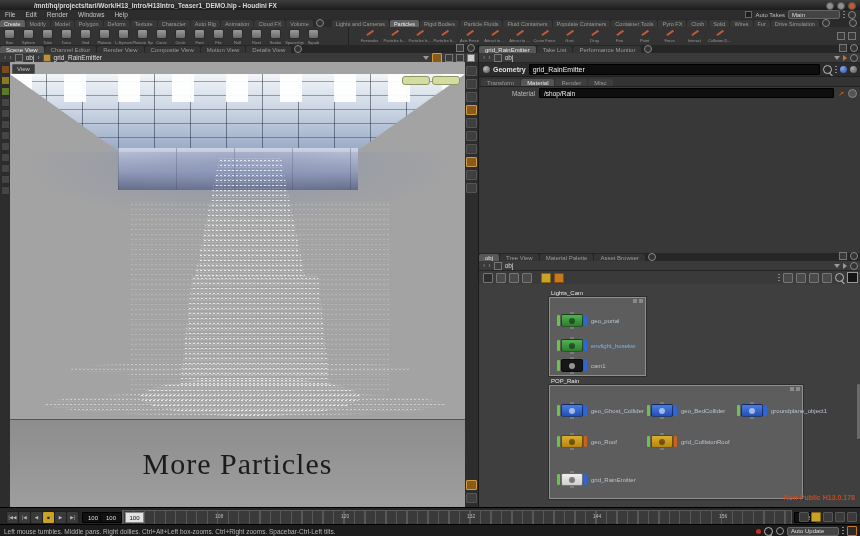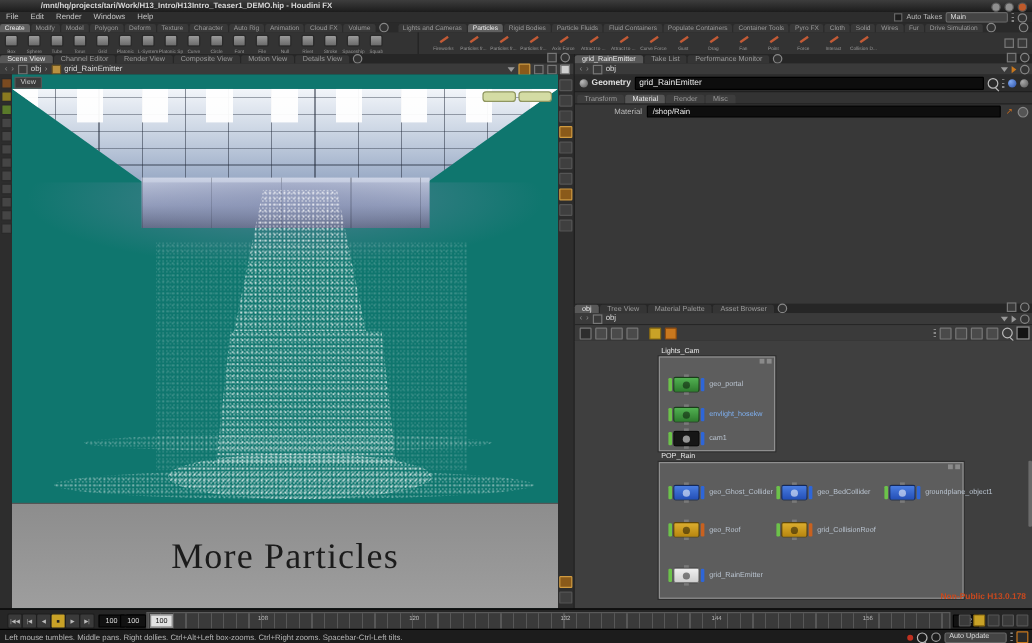--- a/index.html
+++ b/index.html
@@ -58,21 +58,21 @@
   .icon-orange{width:8px;height:8px;background:#8a5a1a;border:1px solid #cf9a40;border-radius:1px;}
   
   #leftpane{left:0;top:45px;width:478px;height:462px;background:#333;}
   #viewport{position:absolute;left:0;top:17px;right:0;bottom:0;}
   #vp-leftbar{position:absolute;left:0;top:0;bottom:0;width:10px;background:#2d2d2d;display:flex;flex-direction:column;align-items:center;padding-top:3px;gap:2px;}
   .vpl-icon{width:7px;height:7px;border-radius:1px;background:#454545;border:1px solid #2a2a2a;}
   .vpl-icon.o1{background:#7a4a20;}.vpl-icon.o2{background:#8a7a20;}.vpl-icon.o3{background:#5a7a2a;}
   #vp-rightbar{position:absolute;right:0;top:0;bottom:0;width:13px;background:#2d2d2d;display:flex;flex-direction:column;align-items:center;padding:4px 0;gap:3px;}
   .vpr-icon{width:9px;height:8px;border-radius:1px;background:#3f3f3f;border:1px solid #555;}
   .vpr-icon.hl{background:#8a5a1a;border-color:#cf9a40;}
-  #vp-scene{position:absolute;left:10px;right:13px;top:0;bottom:0;background:#0f766e;overflow:hidden;}
+  #vp-scene{position:absolute;left:10px;right:13px;top:0;bottom:0;background:#a3a3a3;overflow:hidden;}
   .view-tab{position:absolute;left:2px;top:2px;background:#3b3b3b;border:1px solid #565656;color:#c8c8c8;
             font-size:6px;padding:0 4px;line-height:8px;border-radius:1px;z-index:5;}
   .cam-pills{position:absolute;right:5px;top:14px;display:flex;gap:2px;z-index:5;}
   .pill{width:26px;height:7px;background:#d4dca4;border:1px solid #8f9660;border-radius:3px;}
   .ceiling{position:absolute;left:0;right:0;top:12px;height:78px;
     clip-path:polygon(0 0,100% 0,76% 100%,24% 100%);
     background-image:
       repeating-linear-gradient(90deg, rgba(255,255,255,.95) 0 22px, rgba(255,255,255,0) 22px 54px),
       repeating-linear-gradient(90deg, rgba(32,40,56,.5) 0 1px, transparent 1px 36px),
       repeating-linear-gradient(0deg, rgba(32,40,56,.4) 0 1px, transparent 1px 14px),

